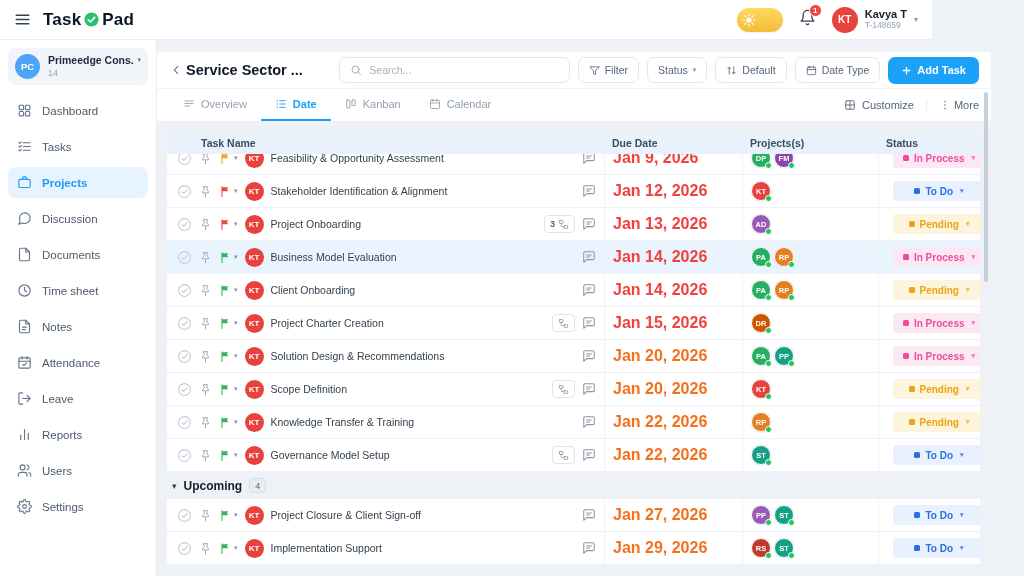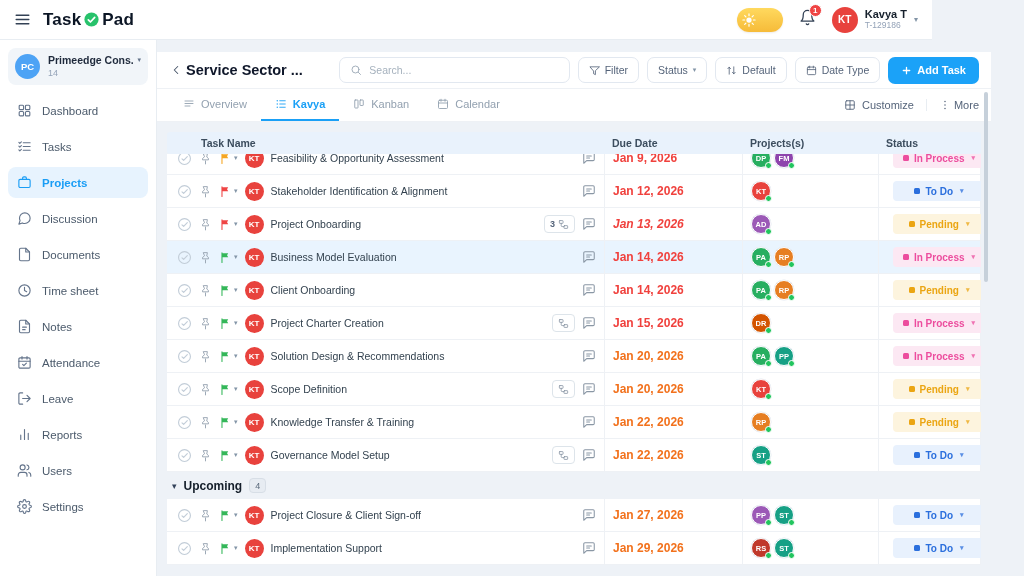--- a/index.html
+++ b/index.html
@@ -89,21 +89,21 @@
   .flag-group .ic svg{width:13px;height:13px}
   .fcaret{font-size:7px;color:#8395a7}
   .owner-avatar{width:19px;height:19px;border-radius:50%;color:#fff;font-size:8px;font-weight:700;display:flex;align-items:center;justify-content:center;flex:none}
   .tname{font-size:10.5px;color:#33424f;white-space:nowrap;overflow:hidden;text-overflow:ellipsis;flex:1;cursor:pointer}
   .tbadges{display:flex;align-items:center;gap:7px;margin-left:auto}
   .subtask-pill{display:flex;align-items:center;gap:3px;border:1px solid #dde4ea;border-radius:4px;height:18px;padding:0 5px;font-size:9px;font-weight:700;color:#55647a;cursor:pointer}
   .subtask-pill .ic{color:#8a97a5}
   .subtask-pill .ic svg{width:11px;height:11px}
   .cmt{color:#8a97a5;cursor:pointer}
   .cmt svg{width:14px;height:14px}
-  .due-text{font-size:12px;font-weight:700;cursor:pointer}
+  .due-text{font-size:16px;font-weight:700;cursor:pointer}
   .c-asg{gap:3px}
   .as-av{position:relative;width:20px;height:20px;border-radius:50%;color:#fff;font-size:7.5px;font-weight:700;display:flex;align-items:center;justify-content:center;border:1.5px solid #fff;box-shadow:0 0 0 .5px #e2e8f0;flex:none;cursor:pointer}
   .as-dot{position:absolute;right:-2px;bottom:-2px;width:7px;height:7px;border-radius:50%;background:#22c55e;border:1.5px solid #fff}
   .status-pill{display:flex;align-items:center;gap:5px;height:20px;border-radius:4px;padding:0 8px;font-size:10px;font-weight:700;margin-left:6px;min-width:92px;justify-content:center;cursor:pointer}
   .status-pill .sq{width:6px;height:6px;border-radius:1.5px;background:currentColor;flex:none}
   .status-pill .scaret{font-size:7px;opacity:.75;margin-left:2px}
   .st-todo{background:#e8f1fd;color:#2b6fdd}
   .st-pending{background:#fdf4de;color:#eba512}
   .st-process{background:#fce8f3;color:#ec4d9e}
 
@@ -151,21 +151,21 @@
             <path d="M18 8a6 6 0 00-12 0c0 7-3 9-3 9h18s-3-2-3-9"></path>
             <path d="M13.7 21a2 2 0 01-3.4 0"></path>
           </svg>
         </span>
       <span class="bell-badge">1</span>
     </div>
     <div class="user-chip">
       <span class="user-avatar">KT</span>
       <span class="user-meta">
         <span class="user-name">Kavya T</span>
-        <span class="user-id">T-129186</span>
+        <span class="user-id">T-148659</span>
       </span>
       <span class="chip-caret">▾</span>
     </div>
   </div>
 </header>
 
 <aside class="sidebar">
   <div class="workspace">
     <span class="ws-avatar">PC</span>
     <span class="ws-col">
@@ -369,21 +369,21 @@
         </div>
         <div class="tab active">
           <span class="ic">
             <svg viewBox="0 0 24 24" fill="none" stroke="currentColor" stroke-width="1.8" stroke-linecap="round" stroke-linejoin="round">
               <path d="M9.5 5.5h11M9.5 12h11M9.5 18.5h11"></path>
               <circle cx="4.5" cy="5.5" r="1.4" fill="currentColor" stroke="none"></circle>
               <circle cx="4.5" cy="12" r="1.4" fill="currentColor" stroke="none"></circle>
               <circle cx="4.5" cy="18.5" r="1.4" fill="currentColor" stroke="none"></circle>
             </svg>
           </span>
-          <span>Kavya</span>
+          <span>Date</span>
         </div>
         <div class="tab">
           <span class="ic">
             <svg viewBox="0 0 24 24" fill="none" stroke="currentColor" stroke-width="1.8" stroke-linecap="round" stroke-linejoin="round">
               <rect x="3.5" y="4" width="6.5" height="16" rx="1"></rect>
               <rect x="14" y="4" width="6.5" height="11" rx="1"></rect>
             </svg>
           </span>
           <span>Kanban</span>
         </div>
@@ -564,21 +564,21 @@
         </span>
         <span class="ic cmt">
                 <svg viewBox="0 0 24 24" fill="none" stroke="currentColor" stroke-width="1.8" stroke-linecap="round" stroke-linejoin="round">
                   <path d="M21 14.5a2 2 0 01-2 2H8l-5 4.5V5a2 2 0 012-2h14a2 2 0 012 2z"></path>
                   <path d="M8 8.5h8M8 12h5"></path>
                 </svg>
               </span>
       </span>
     </div>
     <div class="cell c-due">
-      <span class="due-text" style="color: rgb(240, 65, 61); font-style: italic;">Jan 13, 2026</span>
+      <span class="due-text" style="color: rgb(240, 65, 61);">Jan 13, 2026</span>
     </div>
     <div class="cell c-asg">
             <span class="as-av" style="background: rgb(155, 89, 182); text-align: right;">AD<span class="as-dot"></span></span>
           </div>
     <div class="cell c-status">
       <span class="status-pill st-pending">
         <span class="sq"></span>
         <span class="slabel">Pending</span>
         <span class="scaret">▾</span>
       </span>

